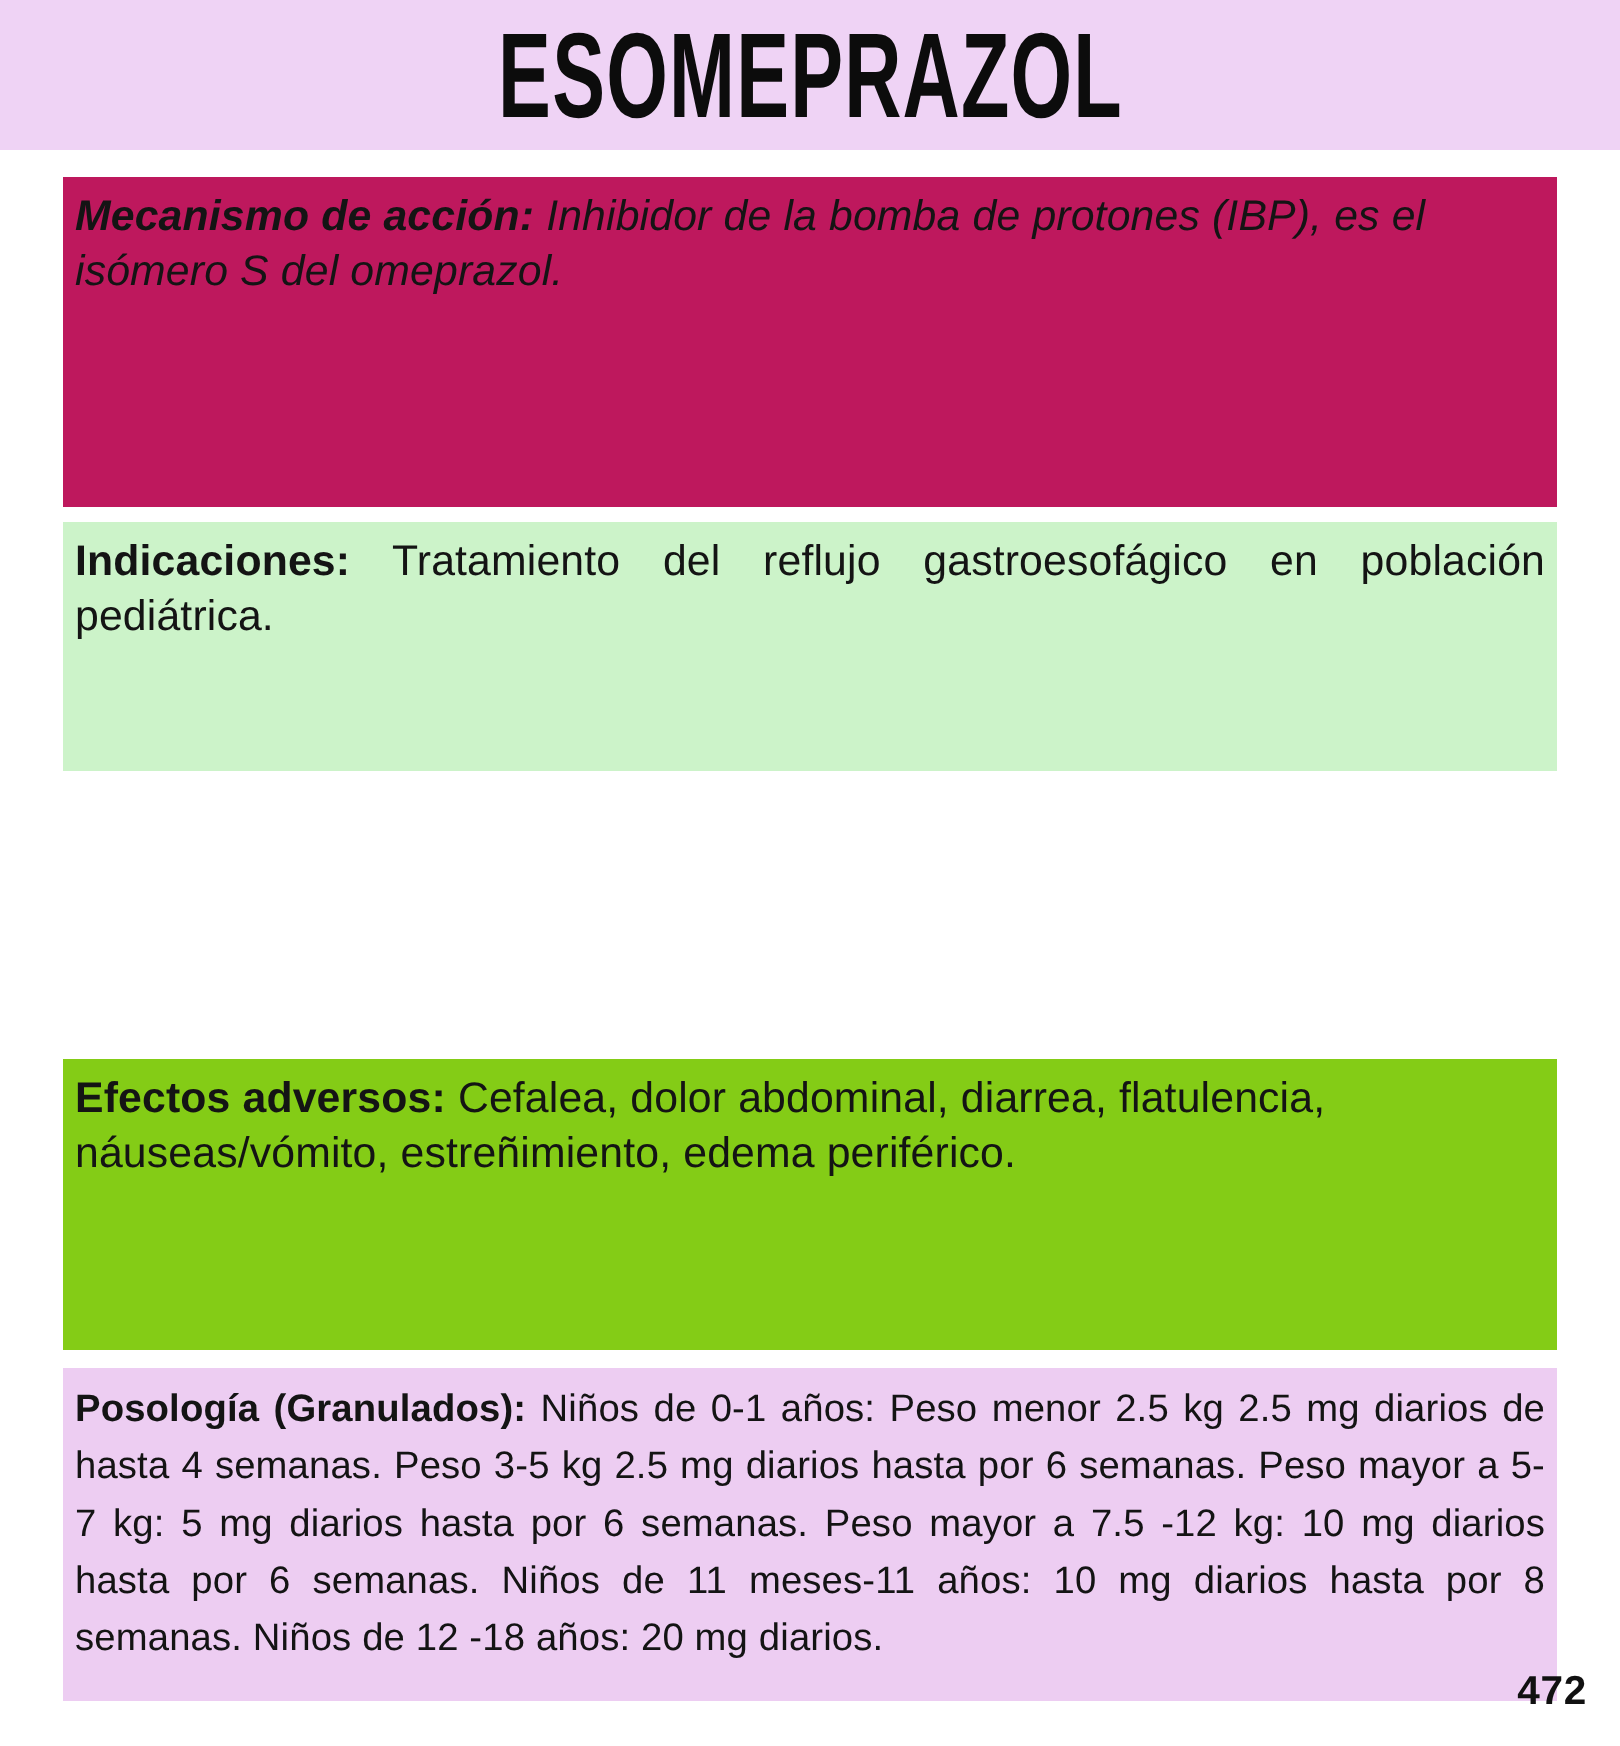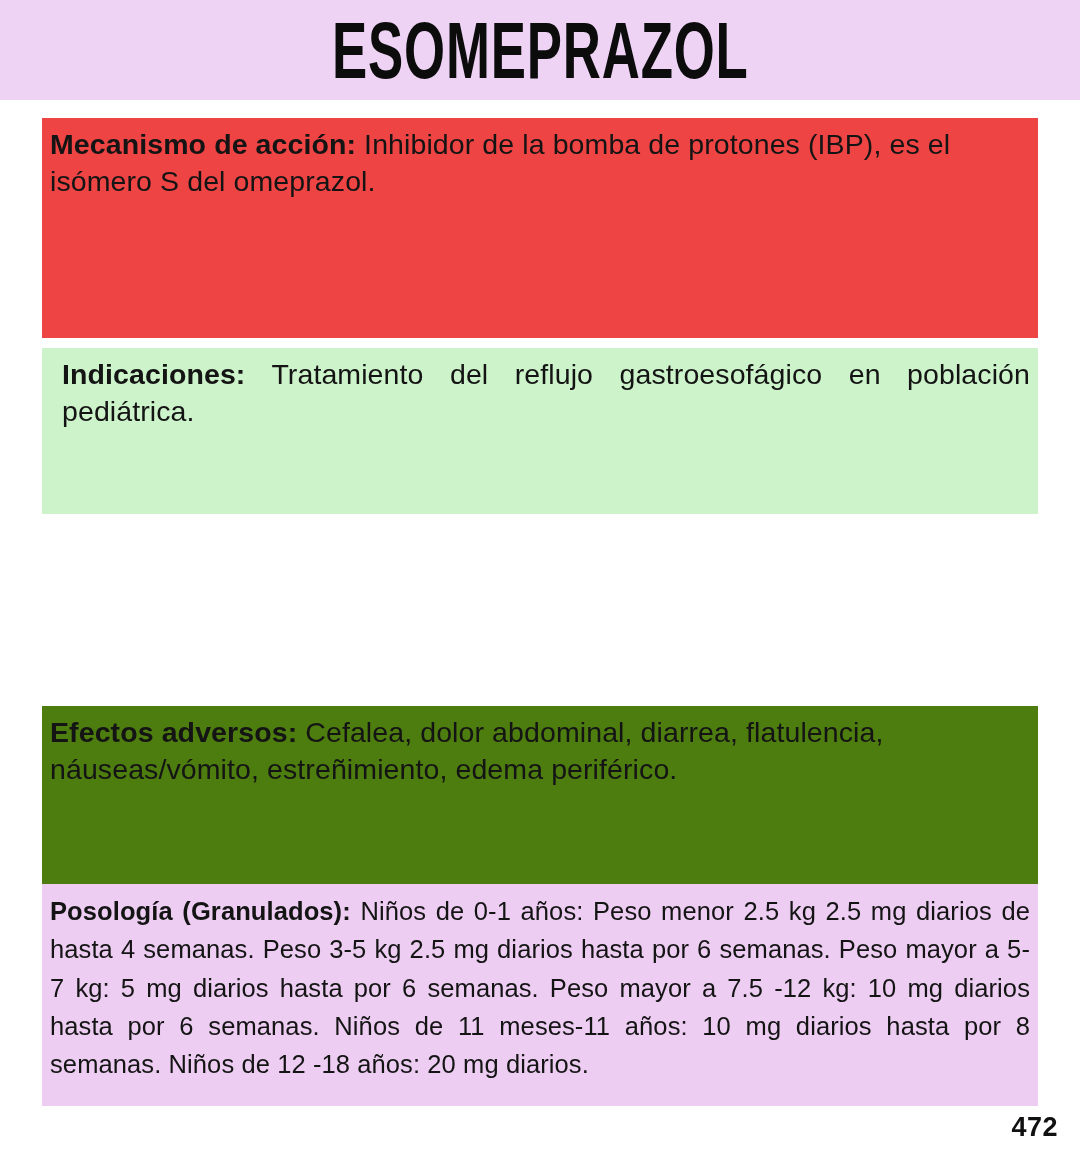--- a/index.html
+++ b/index.html
@@ -65,23 +65,23 @@
   }
   .section .lead {
     font-weight: 700;
   }
 
   
   #sec-mecanismo  { top: 118px; height: 220px; background: #D1CCF4; }
   #sec-indicaciones { top: 348px; height: 166px; background: #CCF3C9; }
   #sec-contra     { top: 525px; height: 170px; background: #F0DBC5; }
   #sec-efectos    { top: 706px; height: 194px; background: #C8E7F7; }
-  #sec-posologia  { top: 884px; height: 222px; background: #EDCDF2; }
+  #sec-posologia  { top: 912px; height: 222px; background: #EDCDF2; }
 
-  #sec-indicaciones p { text-align: justify; margin-left: 12px; }
+  #sec-indicaciones p { text-align: justify; }
   #sec-posologia p {
     font-size: 25.5px;
     line-height: 1.50;
     text-align: justify;
   }
 
   
   .page-number {
     position: absolute;
     right: 22px;
@@ -95,30 +95,30 @@
 </style>
 </head>
 <body>
 
 <div class="sheet">
 
   <div class="title-banner" style="background: rgb(239, 211, 245);">
     <div class="title-text">ESOMEPRAZOL</div>
   </div>
 
-  <div class="section" id="sec-mecanismo" style="background: #ef4444;">
+  <div class="section" id="sec-mecanismo" style="background: #be185d; font-style: italic;">
     <p><span class="lead">Mecanismo de acción:</span><span> Inhibidor de la bomba de protones (IBP), es el isómero S del omeprazol.</span></p>
   </div>
 
   <div class="section" id="sec-indicaciones" style="background: rgb(204, 243, 201);">
     <p><span class="lead">Indicaciones:</span><span>  Tratamiento del reflujo gastroesofágico en población pediátrica.</span></p>
   </div>
 
 
-  <div class="section" id="sec-efectos" style="background: #4d7c0f;">
+  <div class="section" id="sec-efectos" style="background: #84cc16;">
     <p><span class="lead">Efectos adversos:</span><span> Cefalea, dolor abdominal, diarrea, flatulencia, náuseas/vómito, estreñimiento, edema periférico.</span></p>
   </div>
 
   <div class="section" id="sec-posologia" style="background: rgb(237, 205, 242);">
     <p><span class="lead">Posología (Granulados):</span><span>  Niños de 0-1 años: Peso menor 2.5 kg 2.5 mg diarios de hasta 4 semanas. Peso 3-5 kg 2.5 mg diarios hasta por 6 semanas. Peso mayor a 5-7 kg: 5 mg diarios hasta por 6 semanas. Peso mayor a 7.5 -12 kg: 10 mg diarios hasta por 6 semanas. Niños de 11 meses-11 años: 10 mg diarios hasta por 8 semanas. Niños de 12 -18 años: 20 mg diarios.</span></p>
   </div>
 
   <div class="page-number">472</div>
 
 </div>

